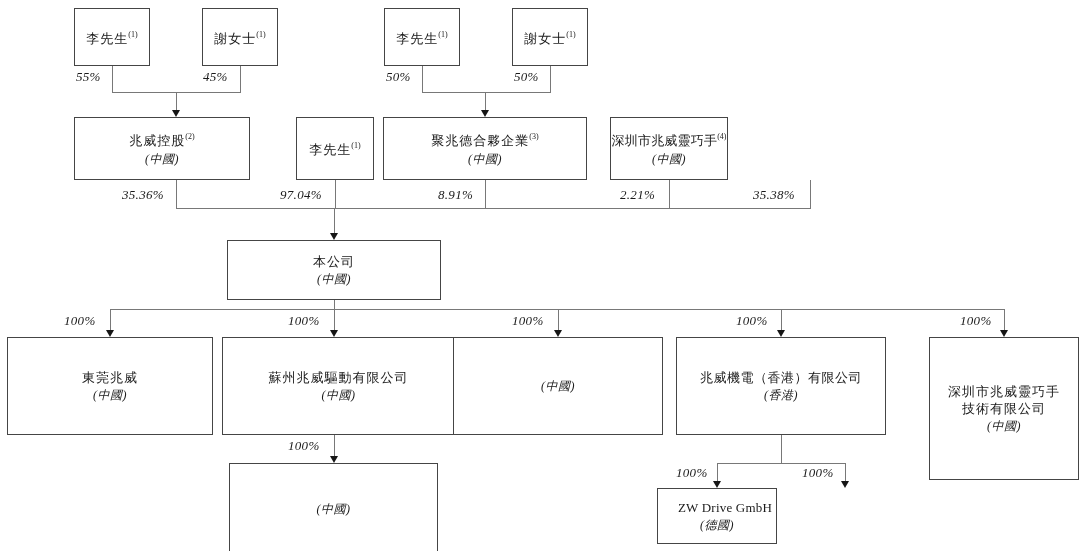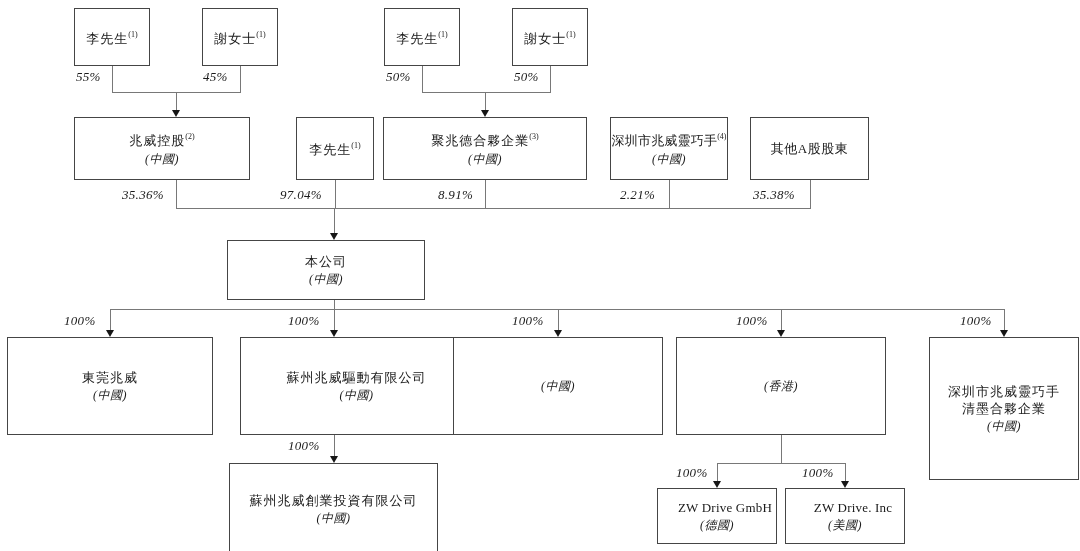--- a/index.html
+++ b/index.html
@@ -67,40 +67,37 @@
     <div class="nm"><span>李先生</span><sup>(1)</sup></div>
   </div>
   <div class="node" style="left:383px;top:117px;width:204px;height:63px">
     <div class="nm"><span>聚兆德合夥企業</span><sup>(3)</sup></div>
     <div class="cn">(中國)</div>
   </div>
   <div class="node" style="left:610px;top:117px;width:118px;height:63px">
     <div class="nm" style="letter-spacing:0.2px"><span>深圳市兆威靈巧手</span><sup>(4)</sup></div>
     <div class="cn">(中國)</div>
   </div>
-  <div class="node" style="left:750px;top:117px;width:119px;height:63px">
-    <div class="nm" style="letter-spacing:0.5px"><span>其他A股股東</span></div>
-  </div>
 
   <div class="pct" style="left:122px;top:188px">35.36%</div>
   <div class="pct" style="left:280px;top:188px">97.04%</div>
   <div class="pct" style="left:438px;top:188px">8.91%</div>
   <div class="pct" style="left:620px;top:188px">2.21%</div>
   <div class="pct" style="left:753px;top:188px">35.38%</div>
 
   <div class="ln v" style="left:176px;top:180px;height:29px"></div>
   <div class="ln v" style="left:335px;top:180px;height:29px"></div>
   <div class="ln v" style="left:485px;top:180px;height:29px"></div>
   <div class="ln v" style="left:669px;top:180px;height:29px"></div>
   <div class="ln v" style="left:810px;top:180px;height:29px"></div>
   <div class="ln h" style="left:176px;top:208px;width:635px"></div>
   <div class="ln v" style="left:334px;top:208px;height:26px"></div>
   <div class="arr" style="left:330px;top:233px"></div>
 
-  <div class="node" style="left:227px;top:240px;width:198px;height:60px">
+  <div class="node" style="left:227px;top:240px;width:214px;height:60px">
     <div class="nm"><span>本公司</span></div>
     <div class="cn">(中國)</div>
   </div>
 
   <div class="ln v" style="left:334px;top:300px;height:10px"></div>
   <div class="ln h" style="left:110px;top:309px;width:895px"></div>
   <div class="ln v" style="left:110px;top:309px;height:22px"></div>
   <div class="ln v" style="left:334px;top:309px;height:22px"></div>
   <div class="ln v" style="left:558px;top:309px;height:22px"></div>
   <div class="ln v" style="left:781px;top:309px;height:22px"></div>
@@ -114,55 +111,51 @@
   <div class="pct" style="left:64px;top:314px">100%</div>
   <div class="pct" style="left:288px;top:314px">100%</div>
   <div class="pct" style="left:512px;top:314px">100%</div>
   <div class="pct" style="left:736px;top:314px">100%</div>
   <div class="pct" style="left:960px;top:314px">100%</div>
 
   <div class="node" style="left:7px;top:337px;width:206px;height:98px">
     <div class="nm"><span>東莞兆威</span></div>
     <div class="cn">(中國)</div>
   </div>
-  <div class="node" style="left:240px;top:337px;width:233px;height:98px">
+  <div class="node" style="left:222px;top:337px;width:233px;height:98px">
     <div class="nm"><span>蘇州兆威驅動有限公司</span></div>
     <div class="cn">(中國)</div>
   </div>
   <div class="node" style="left:453px;top:337px;width:210px;height:98px">
     <div class="cn">(中國)</div>
   </div>
   <div class="node" style="left:676px;top:337px;width:210px;height:98px">
+    <div class="nm" style="letter-spacing:0.5px"><span>兆威機電（香港）有限公司</span></div>
     <div class="cn">(香港)</div>
   </div>
   <div class="node" style="left:929px;top:337px;width:150px;height:143px">
     <div class="nm"><span>深圳市兆威靈巧手</span></div>
-    <div class="nm"><span>清墨合夥企業</span></div>
+    <div class="nm"><span>技術有限公司</span></div>
     <div class="cn">(中國)</div>
   </div>
 
   <div class="ln v" style="left:334px;top:435px;height:22px"></div>
   <div class="arr" style="left:330px;top:456px"></div>
   <div class="pct" style="left:288px;top:439px">100%</div>
 
   <div class="ln v" style="left:781px;top:435px;height:28px"></div>
   <div class="ln h" style="left:717px;top:463px;width:129px"></div>
   <div class="ln v" style="left:717px;top:463px;height:19px"></div>
   <div class="ln v" style="left:845px;top:463px;height:19px"></div>
   <div class="arr" style="left:713px;top:481px"></div>
   <div class="arr" style="left:841px;top:481px"></div>
   <div class="pct" style="left:676px;top:466px">100%</div>
   <div class="pct" style="left:802px;top:466px">100%</div>
 
   <div class="node" style="left:229px;top:463px;width:209px;height:92px">
-    <div class="nm"><span>蘇州兆威創業投資有限公司</span></div>
     <div class="cn">(中國)</div>
   </div>
   <div class="node" style="left:657px;top:488px;width:120px;height:56px">
     <div class="nm latin"><span>ZW Drive GmbH</span></div>
     <div class="cn">(德國)</div>
   </div>
-  <div class="node" style="left:785px;top:488px;width:120px;height:56px">
-    <div class="nm latin"><span>ZW Drive. Inc</span></div>
-    <div class="cn">(美國)</div>
-  </div>
 
 </div>
 
 </body></html>

